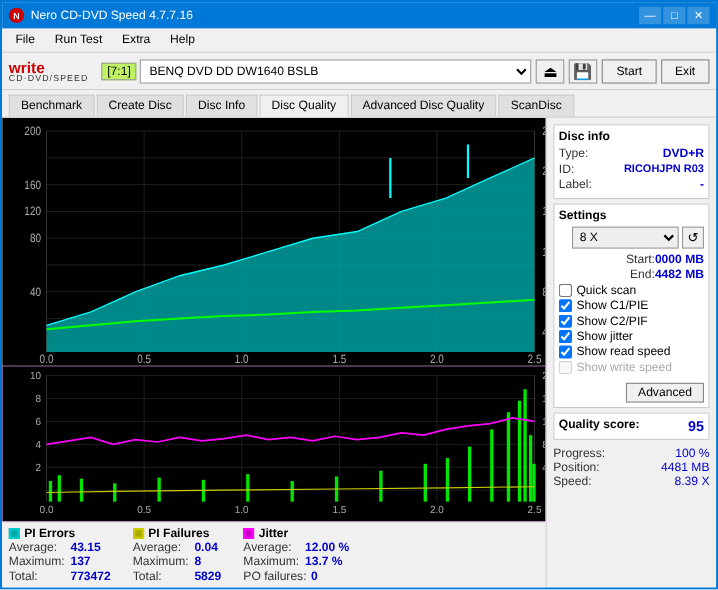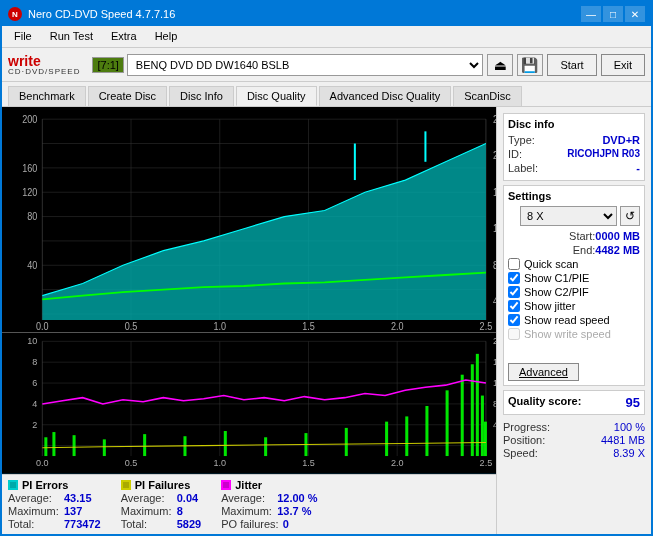--- a/index.html
+++ b/index.html
@@ -98,21 +98,21 @@
       letter-spacing: 1px;
       line-height: 1;
     }
     .drive-selector {
       display: flex;
       align-items: center;
       gap: 3px;
       flex: 1;
     }
     .drive-label {
-      background: #4d7c0f;
+      background: #bef264;
       border: 1px solid #999;
       padding: 1px 4px;
       font-size: 11px;
     }
     .drive-dropdown {
       flex: 1;
       height: 22px;
       border: 1px solid #999;
       background: white;
       font-size: 11px;
@@ -174,21 +174,21 @@
     .chart-upper {
       flex: 1.6;
       position: relative;
       background: black;
       border-bottom: 1px solid #555;
       overflow: hidden;
     }
     .chart-lower {
       flex: 1;
       position: relative;
-      background: #0369a1;
+      background: #a21caf;
       overflow: hidden;
     }
     .chart-legend {
       background: #f0f0f0;
       padding: 4px 6px;
       display: flex;
       gap: 20px;
       border-top: 1px solid #ccc;
       flex-shrink: 0;
     }
@@ -618,21 +618,21 @@
           <label for="jitter">Show jitter</label>
         </div>
         <div class="checkbox-row">
           <input type="checkbox" id="readspeed" checked="" style="">
           <label for="readspeed">Show read speed</label>
         </div>
         <div class="checkbox-row">
           <input type="checkbox" id="writespeed" disabled="" style="">
           <label for="writespeed" style="color:#aaa;">Show write speed</label>
         </div>
-        <div style="display:flex; justify-content:flex-start; margin-top:19px;text-decoration:underline;">
+        <div style="display:flex; justify-content:flex-end; margin-top:4px;">
           <button class="adv-btn">Advanced</button>
         </div>
       </div>
 
       <div class="disc-info-section">
         <div class="quality-row">
           <span>Quality score:</span>
           <span class="quality-score">95</span>
         </div>
       </div>

